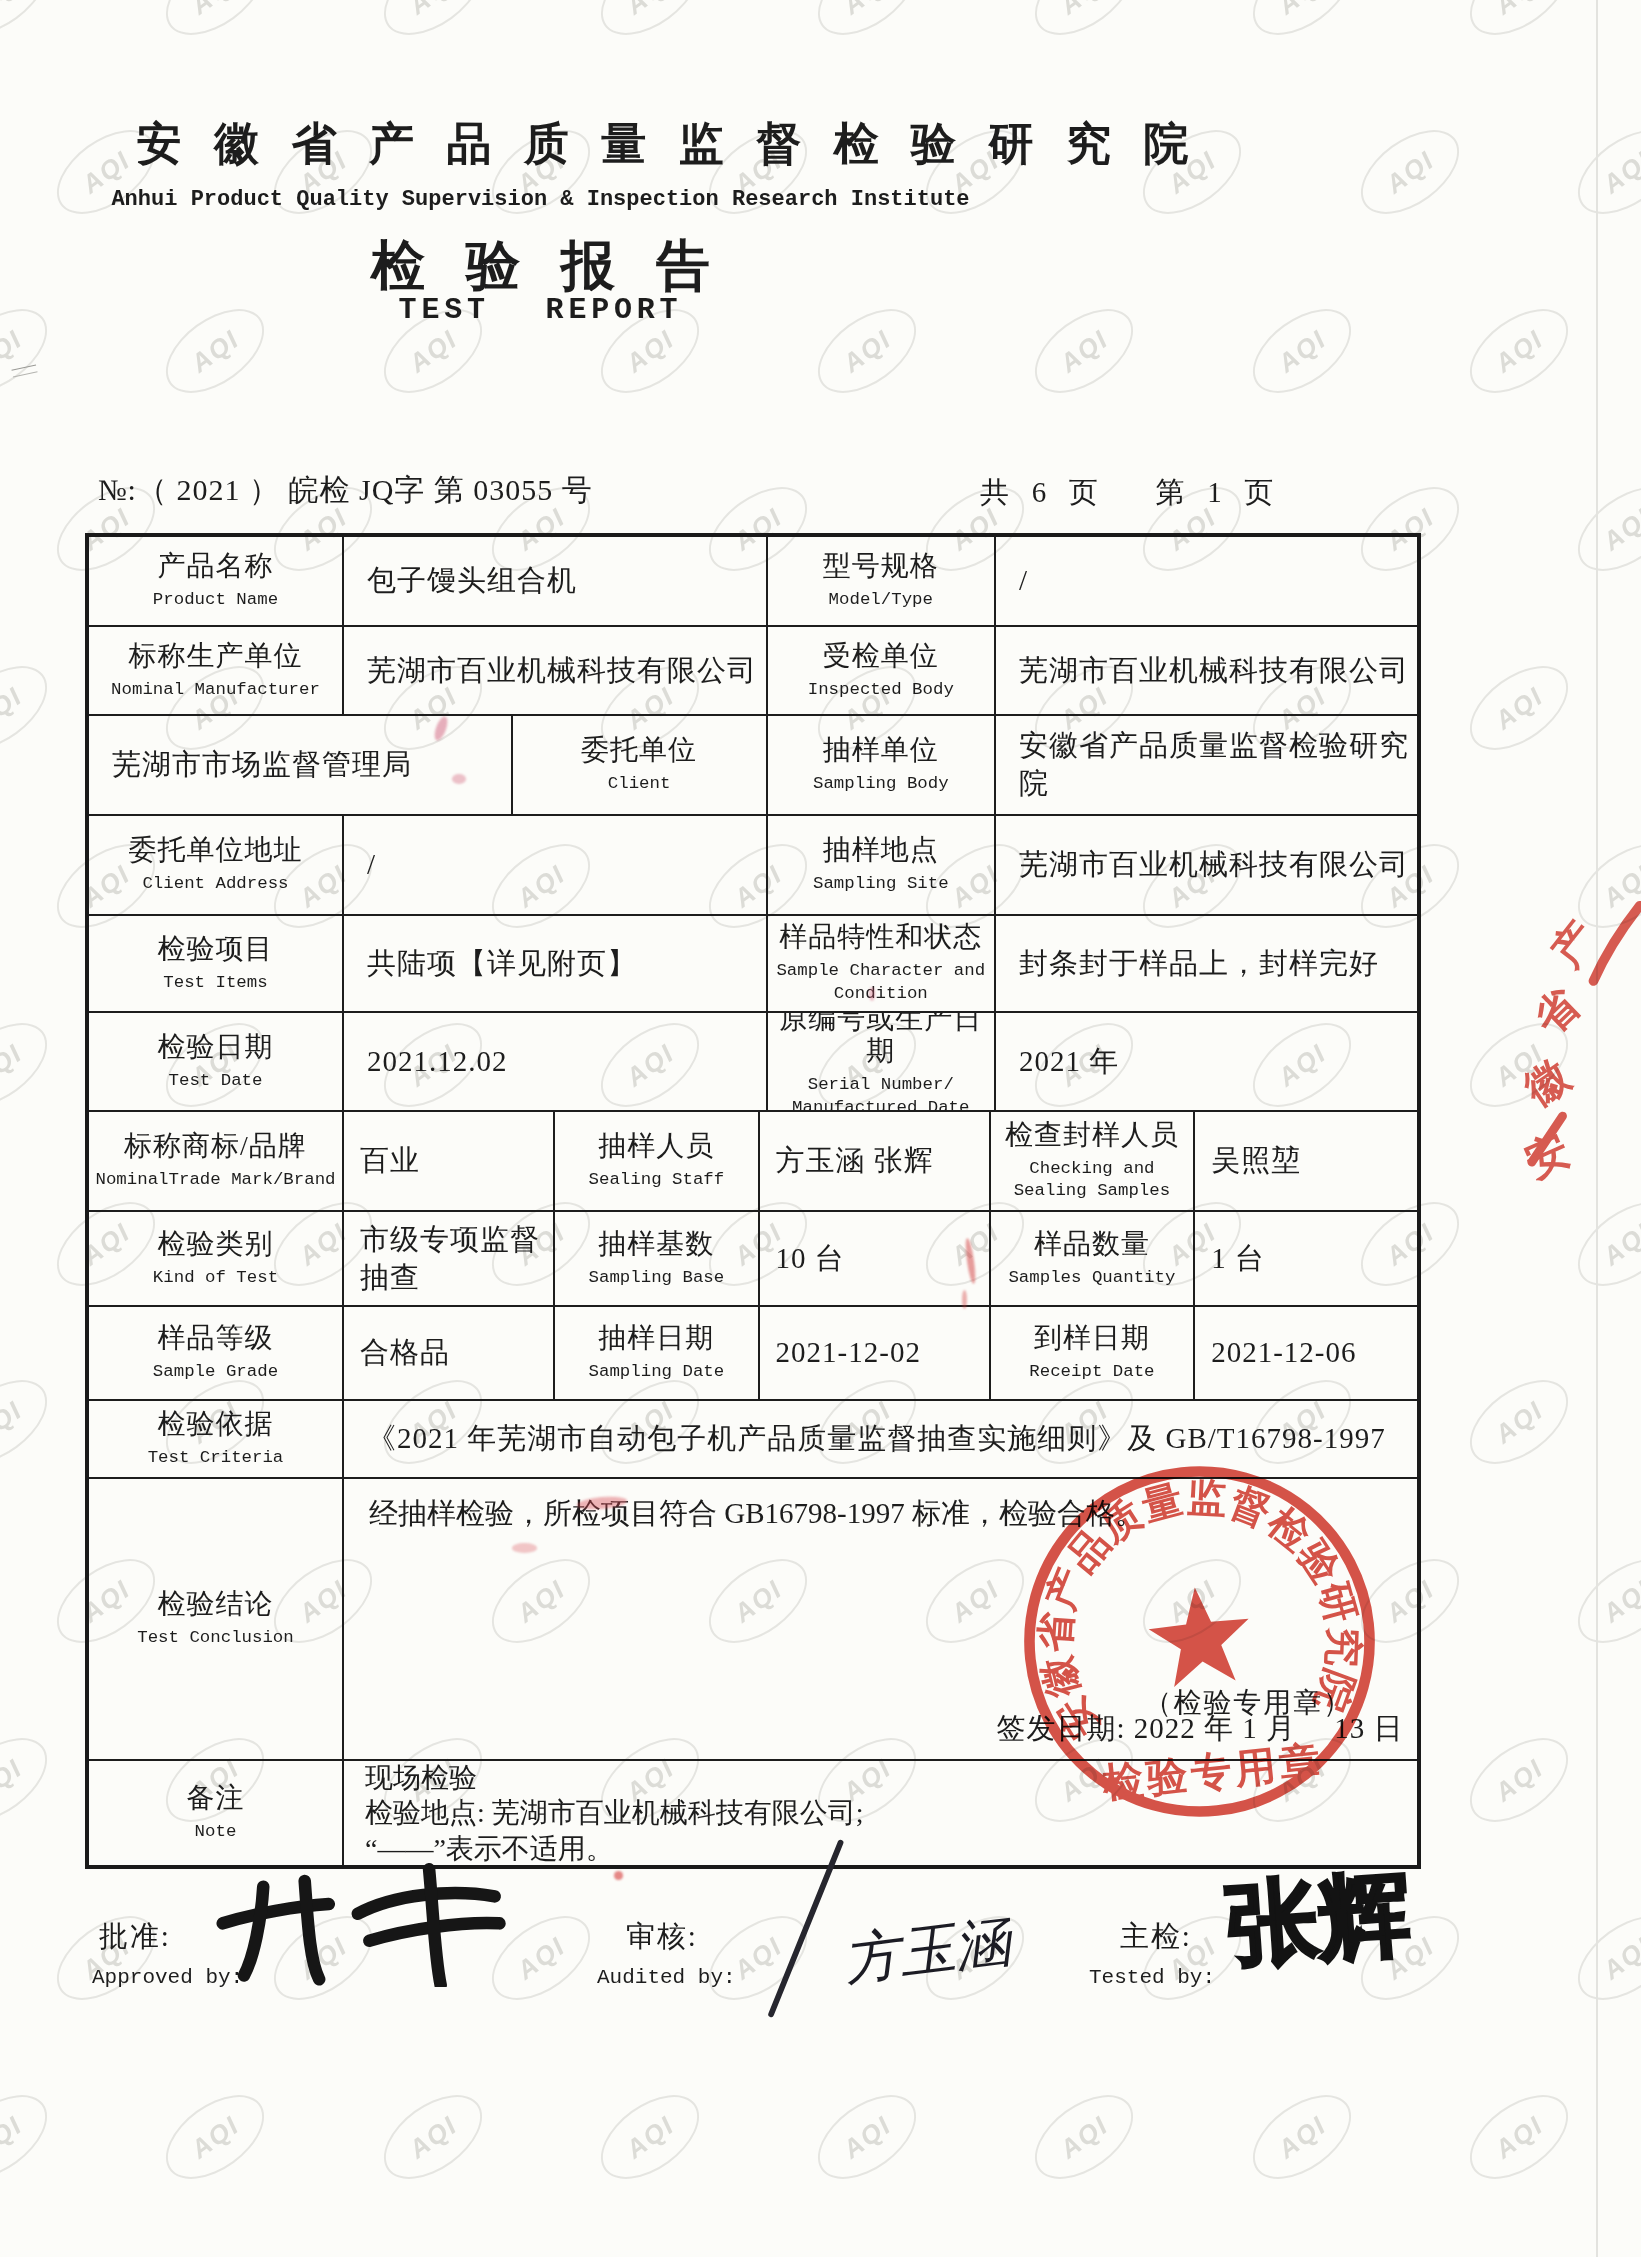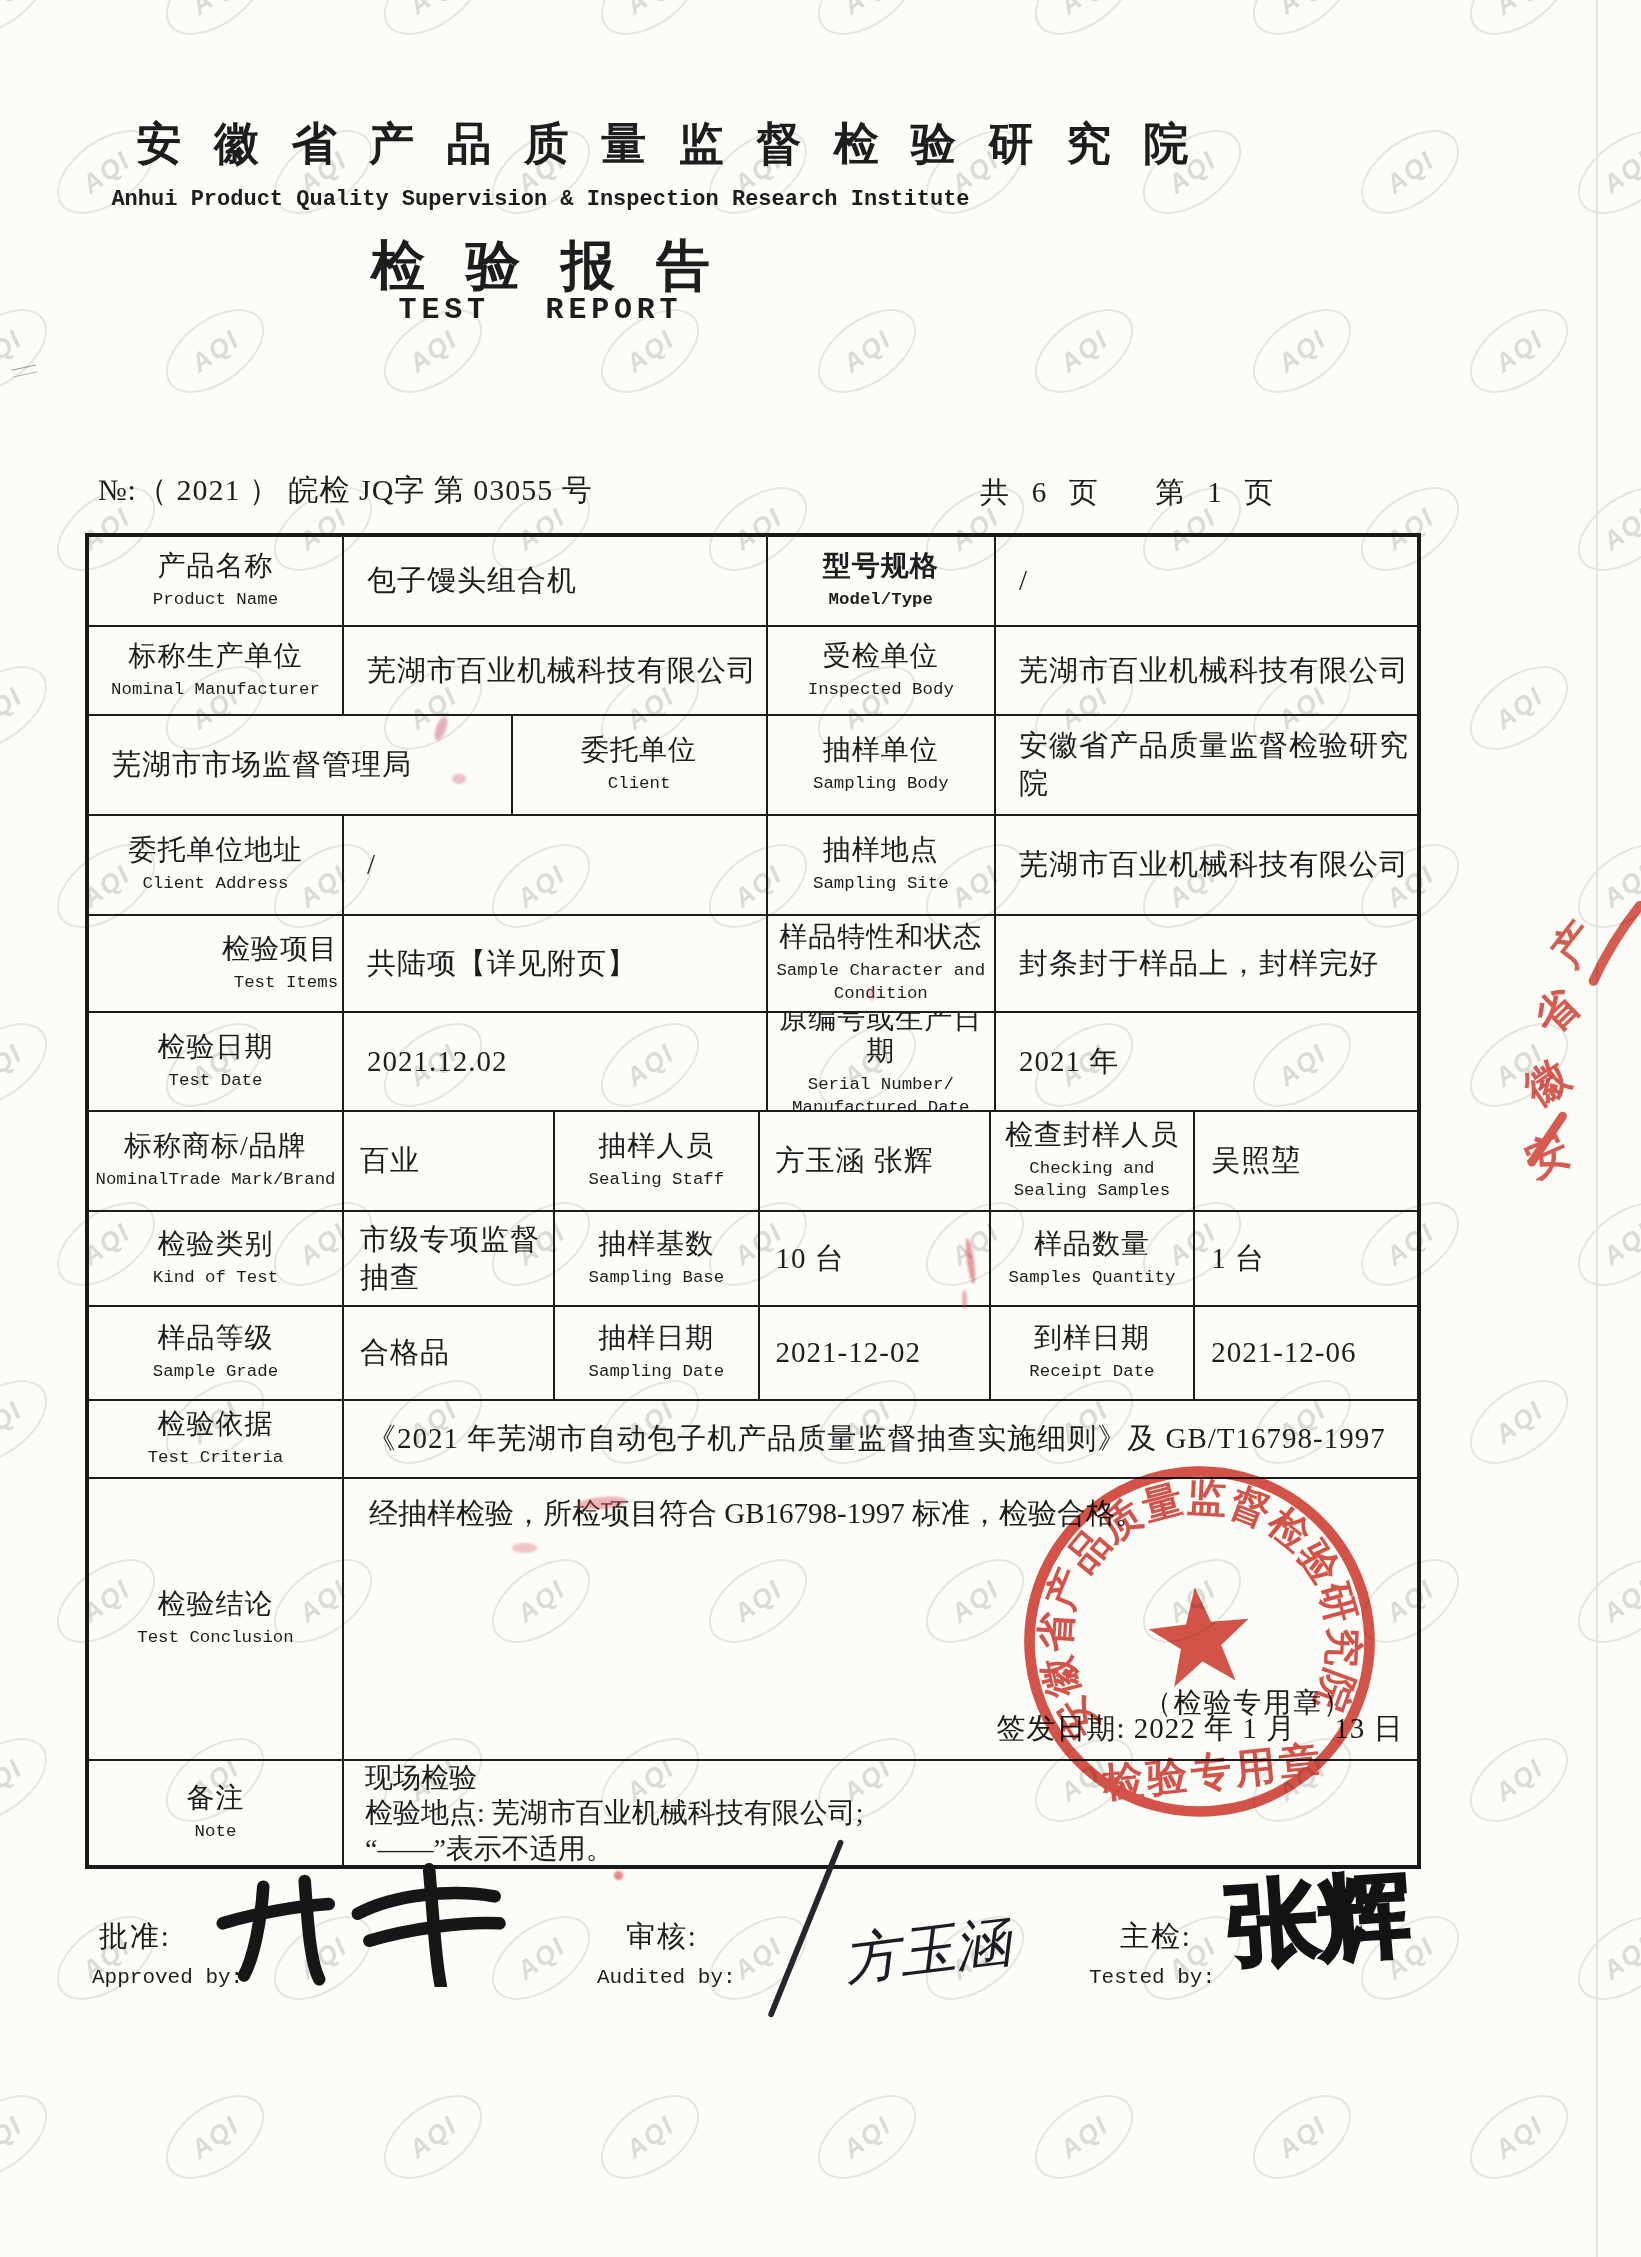--- a/index.html
+++ b/index.html
@@ -394,21 +394,21 @@
 
     <div class="rtable" id="report-table">
         <div class="trow" style="height: 90px;">
           <div class="tcell lbl" style="width: 19.2%;">
             <div class="zh">产品名称</div>
             <div class="en">Product Name</div>
           </div>
           <div class="tcell val" style="width: 31.9%;">
             <div class="vtext">包子馒头组合机</div>
           </div>
-          <div class="tcell lbl" style="width: 17.2%; font-weight: bold;">
+          <div class="tcell lbl" style="width: 17.2%;">
             <div class="zh">型号规格</div>
             <div class="en">Model/Type</div>
           </div>
           <div class="tcell val" style="width: 31.7%;">
             <div class="vtext">/</div>
           </div>
         </div>
         <div class="trow" style="height: 89px;">
           <div class="tcell lbl" style="width: 19.2%;">
             <div class="zh">标称生产单位</div>
@@ -451,21 +451,21 @@
           </div>
           <div class="tcell lbl" style="width: 17.2%;">
             <div class="zh">抽样地点</div>
             <div class="en">Sampling Site</div>
           </div>
           <div class="tcell val" style="width: 31.7%;">
             <div class="vtext">芜湖市百业机械科技有限公司</div>
           </div>
         </div>
         <div class="trow" style="height: 97px;">
-          <div class="tcell lbl" style="width: 19.2%; align-items: flex-end;">
+          <div class="tcell lbl" style="width: 19.2%;">
             <div class="zh">检验项目</div>
             <div class="en">Test Items</div>
           </div>
           <div class="tcell val" style="width: 31.9%;">
             <div class="vtext">共陆项【详见附页】</div>
           </div>
           <div class="tcell lbl" style="width: 17.2%;">
             <div class="zh">样品特性和状态</div>
             <div class="en">Sample Character and Condition</div>
           </div>

